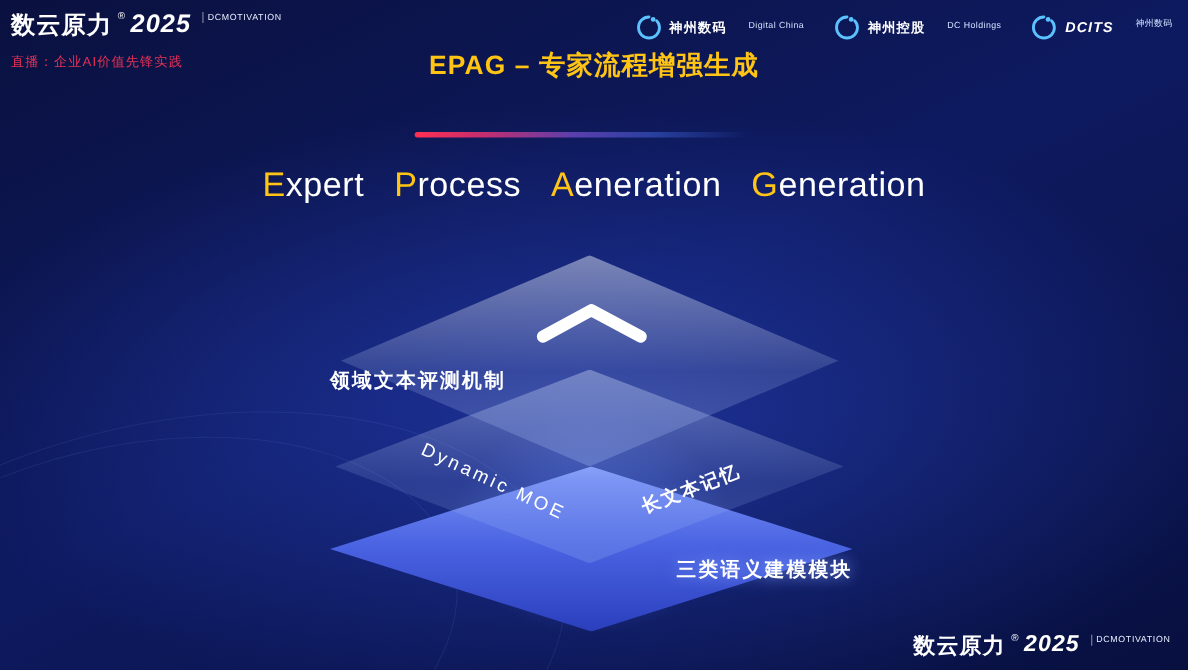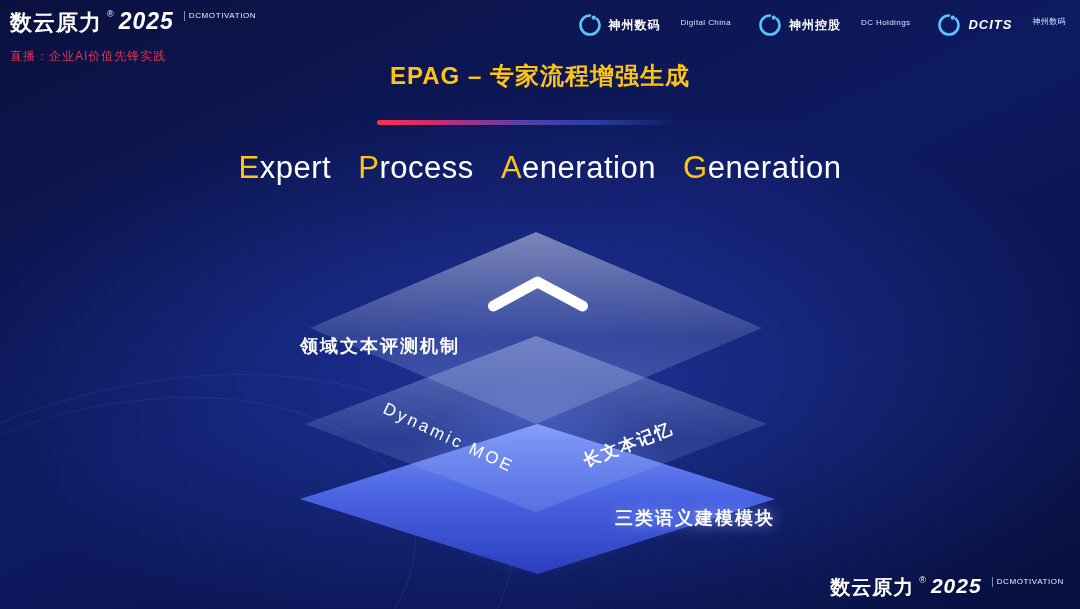--- a/index.html
+++ b/index.html
@@ -22,21 +22,21 @@
   .header-left{position:absolute;left:10px;top:8px;color:#fff;}
   .brand{display:flex;align-items:flex-start;gap:5px;justify-content:flex-end;}
   .brand-name{font-size:22px;font-weight:bold;letter-spacing:1px;}
   .brand-reg{font-size:9px;margin-top:1px;}
   .brand-year{font-size:23px;font-weight:bold;font-style:italic;letter-spacing:1px;}
   .brand-sub{display:flex;margin-top:3px;margin-left:5px;
     font-size:8px;line-height:1.2;letter-spacing:.6px;color:#e8efff;border-left:1px solid rgba(255,255,255,.5);padding-left:4px;}
   .live-label{margin-top:10px;font-size:12px;font-weight:normal;color:#e43156;letter-spacing:1px;}
 
   
-  .epag-title{position:absolute;left:50%;transform:translateX(-50%);top:60px;
+  .epag-title{position:absolute;left:50%;transform:translateX(-50%);top:43px;
     color:#ffc414;font-size:24px;font-weight:bold;letter-spacing:1px;white-space:nowrap;}
   .divider{position:absolute;left:377px;top:120px;width:303px;height:5px;border-radius:3px;
     background:linear-gradient(90deg,#ff2f52 0%,#c62d6e 20%,#5a3fae 48%,#27409f 72%,rgba(25,50,140,0) 100%);}
 
   
   .main-title{position:absolute;left:0;top:150px;width:1080px;text-align:center;
     color:#fff;font-size:31px;letter-spacing:.5px;font-weight:500;}
   .main-title .word{display:inline-block;margin:0 9px;}
   .main-title .cap{color:#ffc414;}
 

